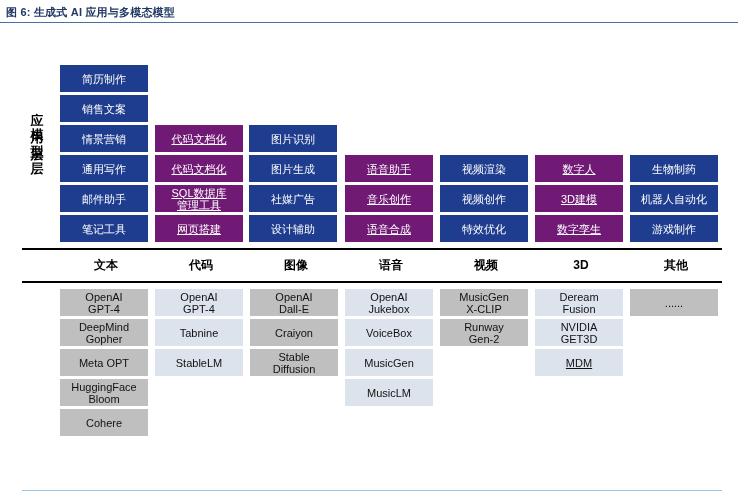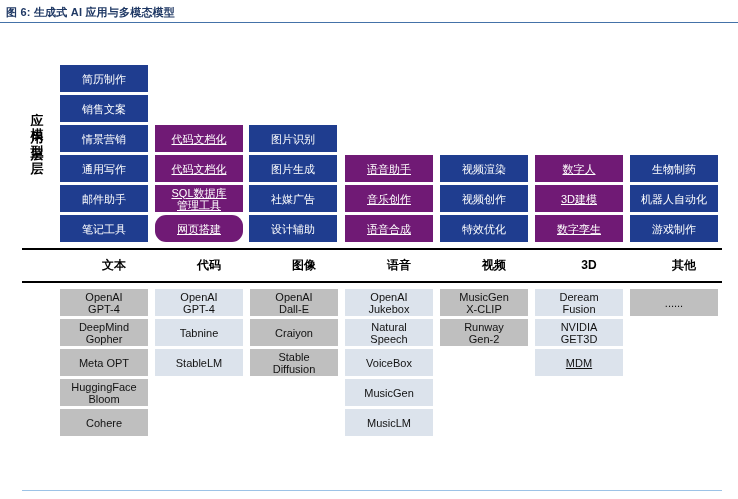--- a/index.html
+++ b/index.html
@@ -111,21 +111,21 @@
     position: absolute;
     left: 0;
     width: 700px;
     height: 2px;
     background: #000;
   }
   .cat-rule-top { top: 0; }
   .cat-rule-bot { bottom: 0; }
   .cat-row {
     position: absolute;
-    left: 48px;
+    left: 40px;
     top: 2px;
     width: 660px;
     height: 42px;
   }
   .cat {
     position: absolute;
     width: 88px;
     text-align: center;
     font-size: 12px;
     font-weight: bold;
@@ -170,21 +170,21 @@
         <div class="cell dark">情景营销</div>
         <div class="cell dark">通用写作</div>
         <div class="cell dark">邮件助手</div>
         <div class="cell dark" style="margin-bottom: 0px;">笔记工具</div>
       </div>
       <div class="col" style="left: 95px; top: 101px;">
         <div class="cell light">代码文档化</div>
         <div class="cell light">代码文档化</div>
         <div class="cell light two">SQL数据库
 管理工具</div>
-        <div class="cell light" style="margin-bottom: 8px; border-radius: 11px;">网页搭建</div>
+        <div class="cell light" style="margin-bottom: 8px;">网页搭建</div>
       </div>
       <div class="col" style="left: 189px; top: 101px;">
         <div class="cell dark">图片识别</div>
         <div class="cell dark">图片生成</div>
         <div class="cell dark">社媒广告</div>
         <div class="cell dark" style="margin-bottom: 0px;">设计辅助</div>
       </div>
       <div class="col" style="left: 285px; top: 131px;">
         <div class="cell light">语音助手</div>
         <div class="cell light">音乐创作</div>
@@ -241,22 +241,20 @@
       <div class="col" style="left: 190px; top: 265px;">
         <div class="cell gray">OpenAI
 Dall-E</div>
         <div class="cell gray">Craiyon</div>
         <div class="cell gray" style="margin-bottom: 0px;">Stable
 Diffusion</div>
       </div>
       <div class="col" style="left: 285px; top: 265px;">
         <div class="cell pale">OpenAI
 Jukebox</div>
-        <div class="cell pale">Natural
-Speech</div>
         <div class="cell pale">VoiceBox</div>
         <div class="cell pale">MusicGen</div>
         <div class="cell pale" style="margin-bottom: 0px;">MusicLM</div>
       </div>
       <div class="col" style="left: 380px; top: 265px;">
         <div class="cell gray">MusicGen
 X-CLIP</div>
         <div class="cell gray" style="margin-bottom: 0px;">Runway
 Gen-2</div>
       </div>

